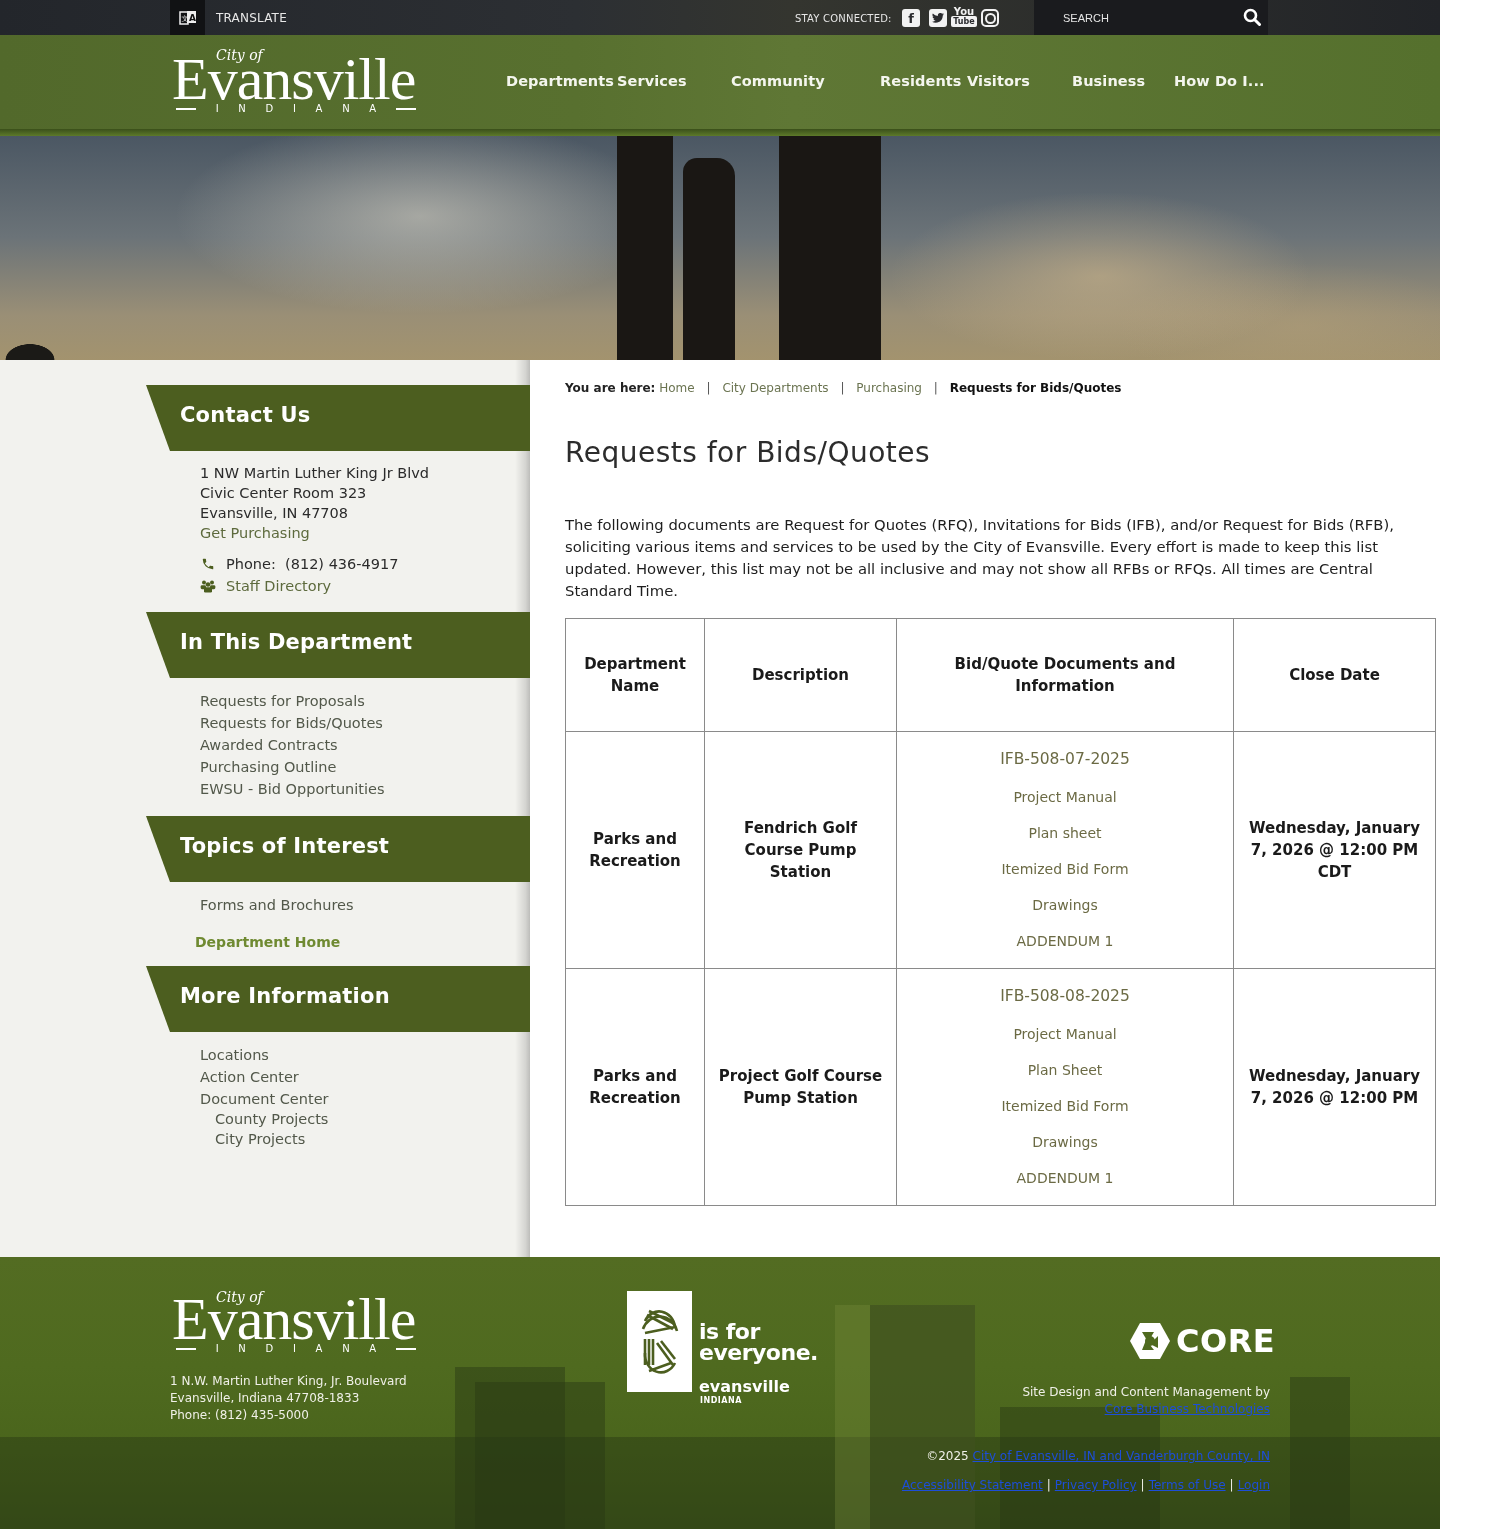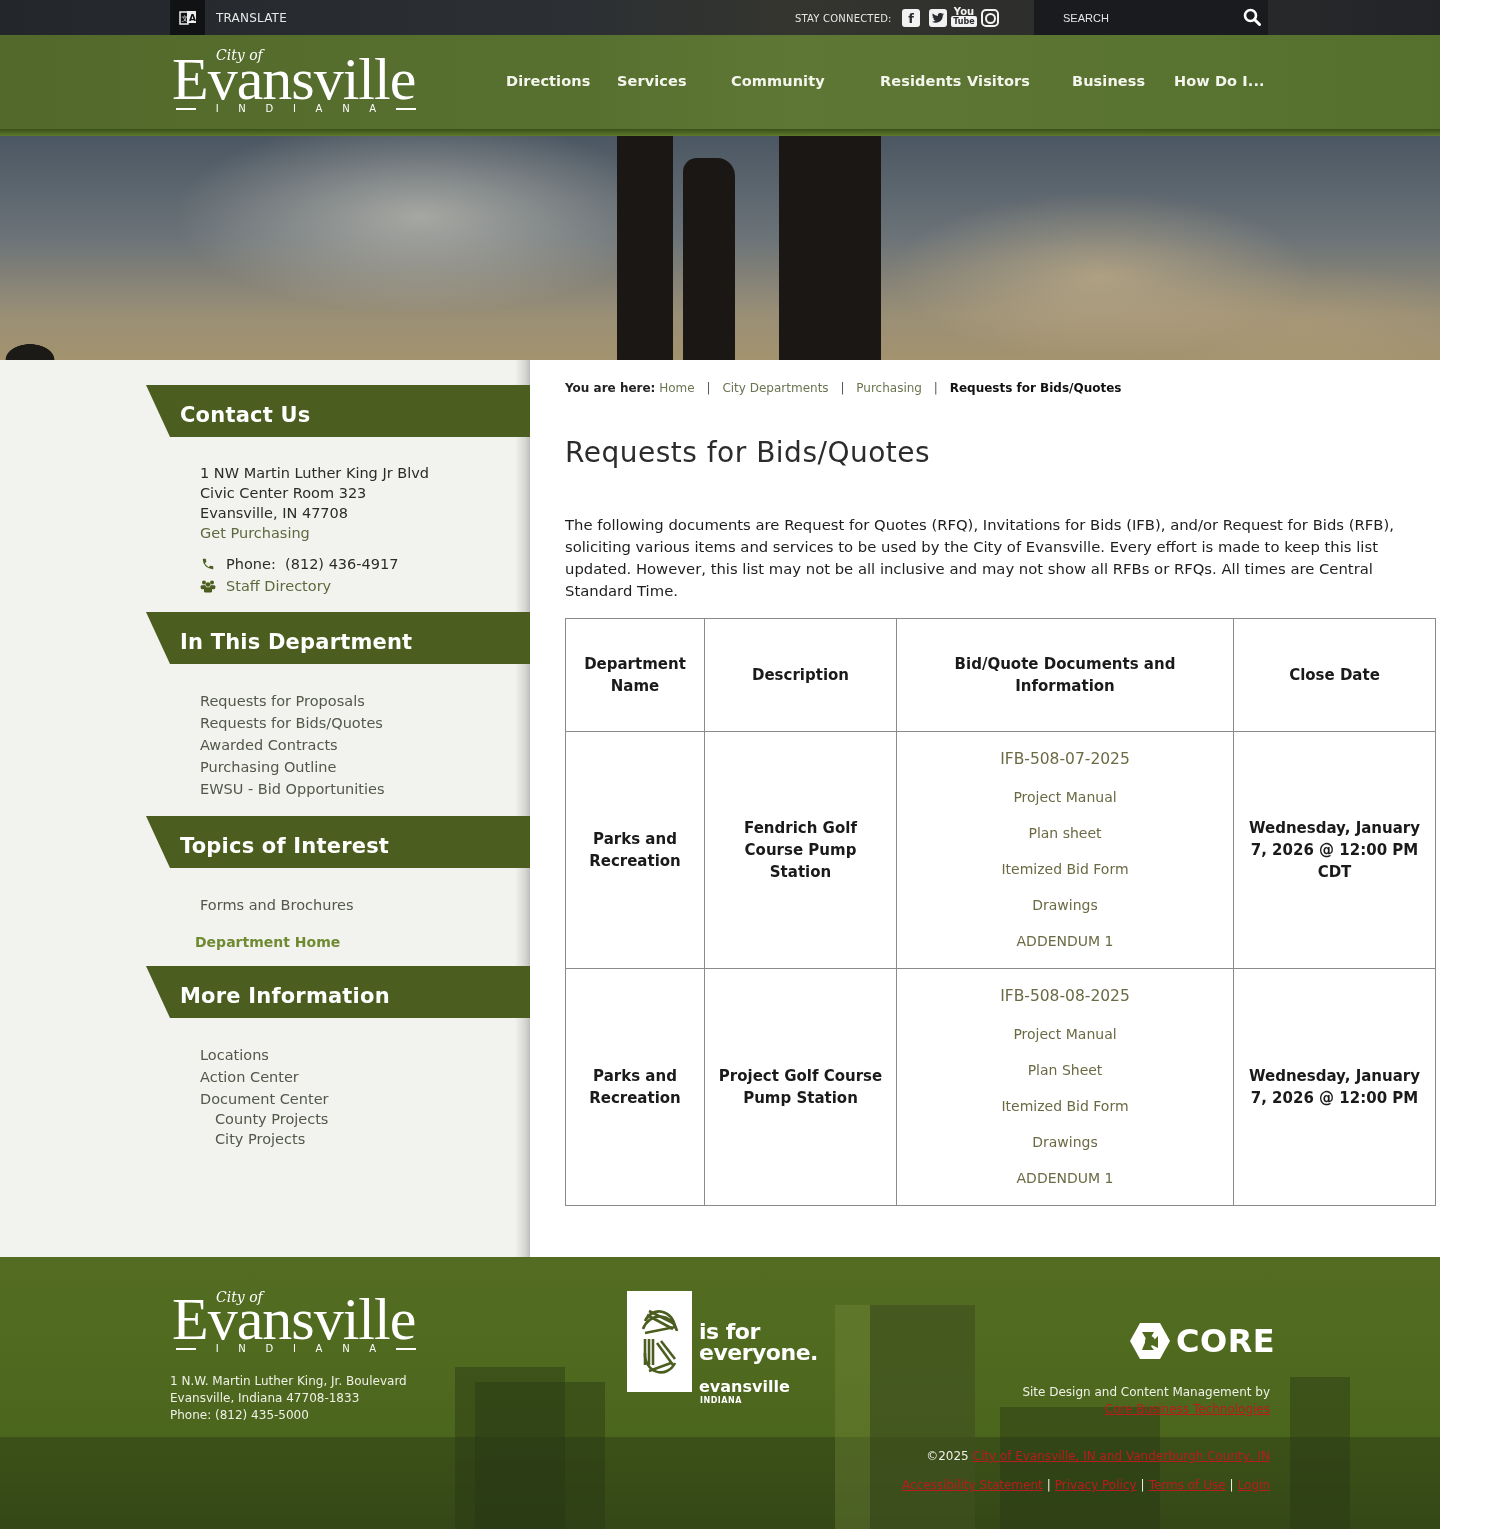--- a/index.html
+++ b/index.html
@@ -50,21 +50,21 @@
         radial-gradient(ellipse 260px 90px at 1300px 190px, rgba(180,160,120,0.45), transparent 70%),
         linear-gradient(180deg, #4b5763 0%, #6b7378 45%, #9a8f76 80%, #a3936e 100%); }
     .pillar { position: absolute; background: #1a1714; }
     .tree { position: absolute; left: 0; top: 190px; width: 80px; height: 34px;
       background: radial-gradient(ellipse 40px 26px at 30px 34px, #1b1a17 60%, transparent 62%); }
 
     
     .sidebar { position: absolute; left: 0; top: 360px; width: 530px; height: 897px; background: #f2f2ee; }
     .sidebar-shadow { position: absolute; left: 515px; top: 360px; width: 15px; height: 897px;
       background: linear-gradient(90deg, rgba(0,0,0,0) 0%, rgba(0,0,0,0.12) 70%, rgba(0,0,0,0.22) 100%); }
-    .side-heading { position: absolute; left: 146px; width: 384px; height: 52px; background: #4c5e1f;
+    .side-heading { position: absolute; left: 146px; width: 384px; height: 66px; background: #4c5e1f;
       clip-path: polygon(0 0, 100% 0, 100% 100%, 24px 100%); }
     .side-heading span { position: absolute; left: 34px; top: 18px; font-size: 21px; font-weight: bold; color: #ffffff; letter-spacing: 0.2px; }
     .side-text { position: absolute; left: 200px; font-size: 14.5px; color: #2b2b2b; line-height: 20px; }
     .side-link { position: absolute; left: 200px; font-size: 14.5px; color: #5d6a3d; line-height: 20px; }
     .side-link.dark { color: #52584a; }
     .side-link.sub { left: 215px; }
     .side-link.bold { left: 195px; font-weight: bold; color: #6f8a31; font-size: 14px; }
     .side-icon { position: absolute; left: 200px; width: 16px; height: 16px; display: flex; align-items: center; justify-content: center; color: #4c5e1f; }
 
     
@@ -96,21 +96,21 @@
     .f-logo .state { position: absolute; left: 4px; top: 56px; width: 240px; display: flex; align-items: center; justify-content: space-between; font-size: 10px; }
     .f-logo .state .bar { width: 20px; height: 2px; background: #fff; }
     .f-addr { position: absolute; left: 170px; top: 116px; font-size: 12px; line-height: 17px; color: #f0f0e8; }
     .e-box { position: absolute; left: 627px; top: 1291px; width: 65px; height: 101px; background: #ffffff; }
     .e-text { position: absolute; left: 699px; top: 1321px; color: #fff; font-weight: bold; font-size: 22px; line-height: 21px; letter-spacing: -0.5px; }
     .e-city { position: absolute; left: 699px; top: 1377px; color: #fff; font-weight: bold; font-size: 16px; }
     .e-state { position: absolute; left: 700px; top: 1396px; color: #fff; font-weight: bold; font-size: 8px; letter-spacing: 0.5px; }
     .core-logo { position: absolute; left: 1130px; top: 1322px; display: flex; align-items: center; gap: 6px; color: #fff; }
     .core-logo .word { font-size: 32px; font-weight: bold; letter-spacing: 0.5px; }
     .f-right { position: absolute; right: 170px; color: #f0f0e8; font-size: 12px; text-align: right; white-space: nowrap; }
-    .f-right a { text-decoration: underline; color: #b91c1c; }
+    .f-right a { text-decoration: underline; color: #1d4ed8; }
     .f-right .pipe { margin: 0 4px; }
   </style>
 </head>
 <body>
 
 <div class="site">
 
   <div class="topbar">
     <div class="translate-box">
       <svg width="18" height="16" viewBox="0 0 18 16">
@@ -155,21 +155,21 @@
         <span>I</span>
         <span>N</span>
         <span>D</span>
         <span>I</span>
         <span>A</span>
         <span>N</span>
         <span>A</span>
         <span class="bar"></span>
       </span>
     </a>
-    <a class="nav" style="left:506px;">Directions</a>
+    <a class="nav" style="left:506px;">Departments</a>
     <a class="nav" style="left:617px;">Services</a>
     <a class="nav" style="left:731px;">Community</a>
     <a class="nav" style="left:848px;margin-left:32px;">Residents</a>
     <a class="nav" style="left:967px;">Visitors</a>
     <a class="nav" style="left:1072px;">Business</a>
     <a class="nav" style="left:1174px;">How Do I...</a>
   </div>
   <div class="header-shadow"></div>
 
   <div class="hero">

